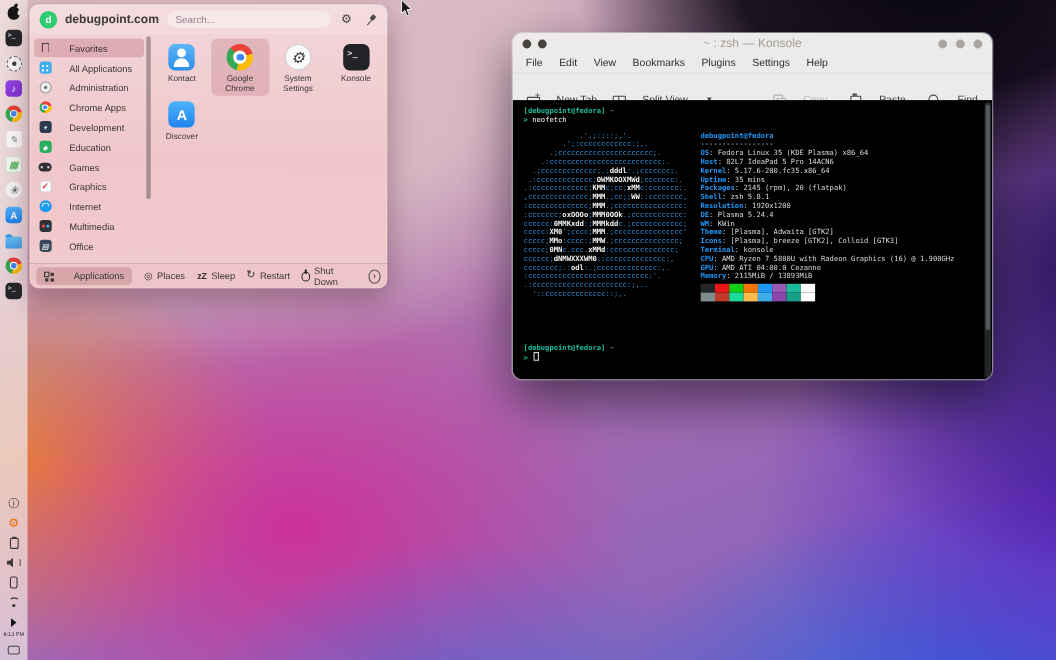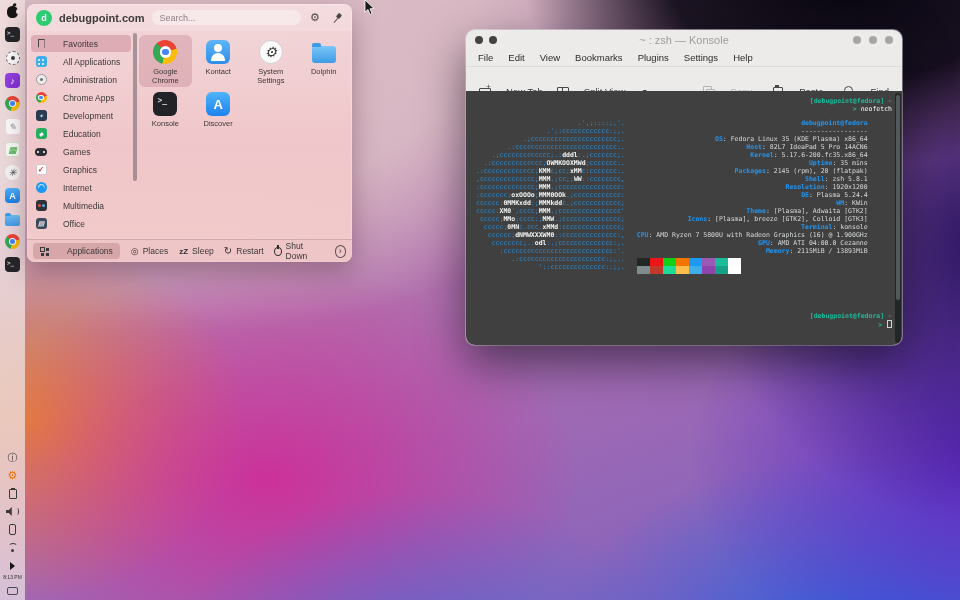--- a/index.html
+++ b/index.html
@@ -158,21 +158,21 @@
   .newtab-ico::after{content:"+";position:absolute;right:-1px;top:-4px;font-size:8px;color:#4a4846;}
   .split-ico::before{content:"";position:absolute;left:0;top:1px;width:10px;height:8px;border:1px solid #4a4846;border-radius:1px;}
   .split-ico::after{content:"";position:absolute;left:5px;top:1px;width:1px;height:8px;background:#4a4846;}
   .chev-down{font-size:7px;color:#4a4846;}
   .copy-ico::before{content:"";position:absolute;left:0;top:0;width:7px;height:8px;border:1px solid #b4b1ae;border-radius:1px;}
   .copy-ico::after{content:"";position:absolute;left:3px;top:3px;width:7px;height:8px;border:1px solid #b4b1ae;background:#ecebe9;border-radius:1px;}
   .paste-ico::before{content:"";position:absolute;left:1px;top:1px;width:8px;height:9px;border:1px solid #4a4846;border-radius:1px;}
   .paste-ico::after{content:"";position:absolute;left:3px;top:-1px;width:4px;height:2px;background:#4a4846;}
   .find-ico::before{content:"";position:absolute;left:0;top:0;width:7px;height:7px;border:1.2px solid #4a4846;border-radius:50%;}
   .find-ico::after{content:"";position:absolute;left:7px;top:7px;width:4px;height:1.4px;background:#4a4846;transform:rotate(45deg);}
-  .k-term{flex:1;background:#404040;position:relative;padding:6px 10px;font:6.5px "DejaVu Sans Mono",monospace;line-height:8px;color:#d7dadb;overflow:hidden;text-align:right;}
+  .k-term{flex:1;background:#000000;position:relative;padding:6px 10px;font:6.5px "DejaVu Sans Mono",monospace;line-height:8px;color:#d7dadb;overflow:hidden;}
   .k-scroll{position:absolute;right:1px;top:2px;bottom:2px;width:6px;background:#232627;border-radius:3px;}
   .k-scroll i{position:absolute;left:1px;top:2px;width:4px;height:82%;background:#53585b;border-radius:2px;display:block;}
   .tline{white-space:pre;}
   .tg{color:#1abc9c;font-weight:bold;}
   .tdim{color:#8a9294;}
   .tw{color:#fcfcfc;}
   .tb{color:#2196f3;font-weight:bold;}
   .neo{display:flex;margin-top:6px;}
   .neo-art{white-space:pre;color:#2691e0;}
   .neo-art b{color:#f2f5f5;font-weight:bold;}
@@ -334,43 +334,37 @@
           <span class="ci i-office">
             <i>▤</i>
           </span>
           <span>Office</span>
         </div>
       </div>
     <div class="l-scroll">
         <i></i>
       </div>
     <div class="l-grid" id="apps-grid">
+        <div class="tile">
+          <span class="ticon a-kontact">
+            <i></i>
+          </span>
+          <span class="tl">Kontact</span>
+        </div>
         <div class="tile selected">
           <span class="ticon a-chrome">
             <i class="ic-chrome"></i>
           </span>
           <span class="tl">Google Chrome</span>
         </div>
         <div class="tile">
-          <span class="ticon a-kontact">
-            <i></i>
-          </span>
-          <span class="tl">Kontact</span>
-        </div>
-        <div class="tile">
           <span class="ticon a-syss">
             <i>⚙</i>
           </span>
           <span class="tl">System Settings</span>
-        </div>
-        <div class="tile">
-          <span class="ticon a-dolphin">
-            <i></i>
-          </span>
-          <span class="tl">Dolphin</span>
         </div>
         <div class="tile">
           <span class="ticon a-konsole">
             <i>&gt;_</i>
           </span>
           <span class="tl">Konsole</span>
         </div>
         <div class="tile">
           <span class="ticon a-discover">
             <i>A</i>

